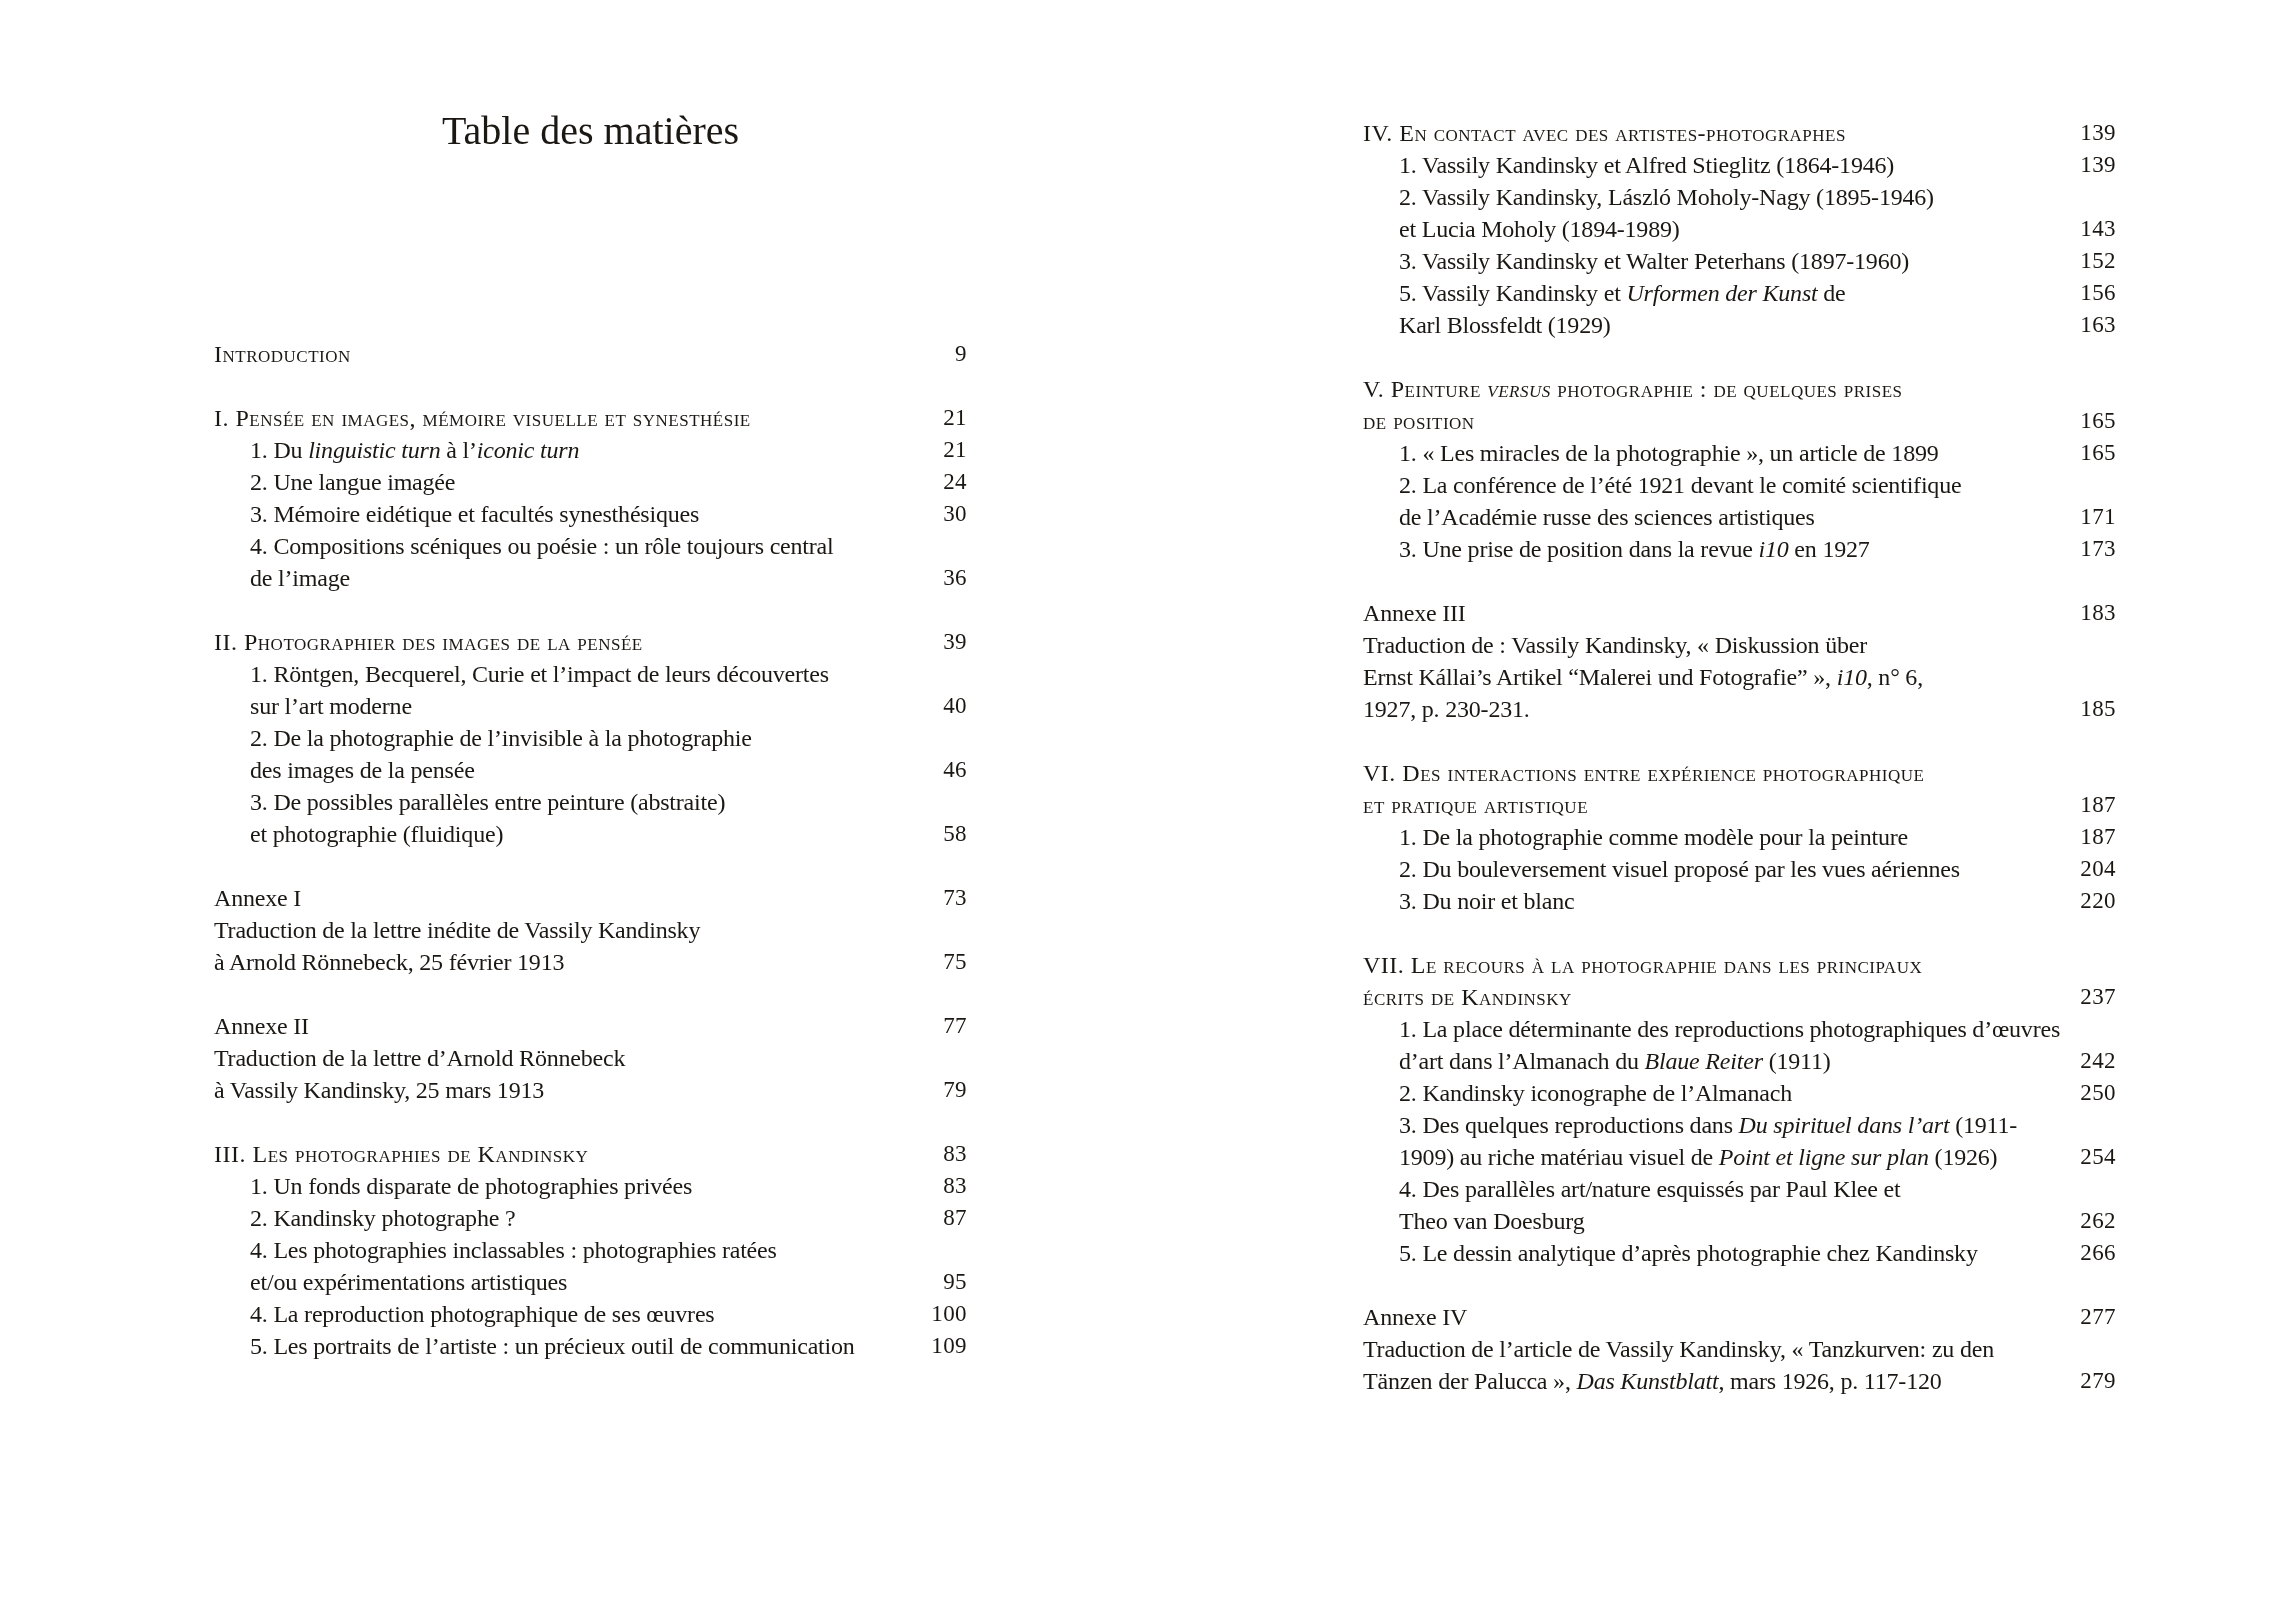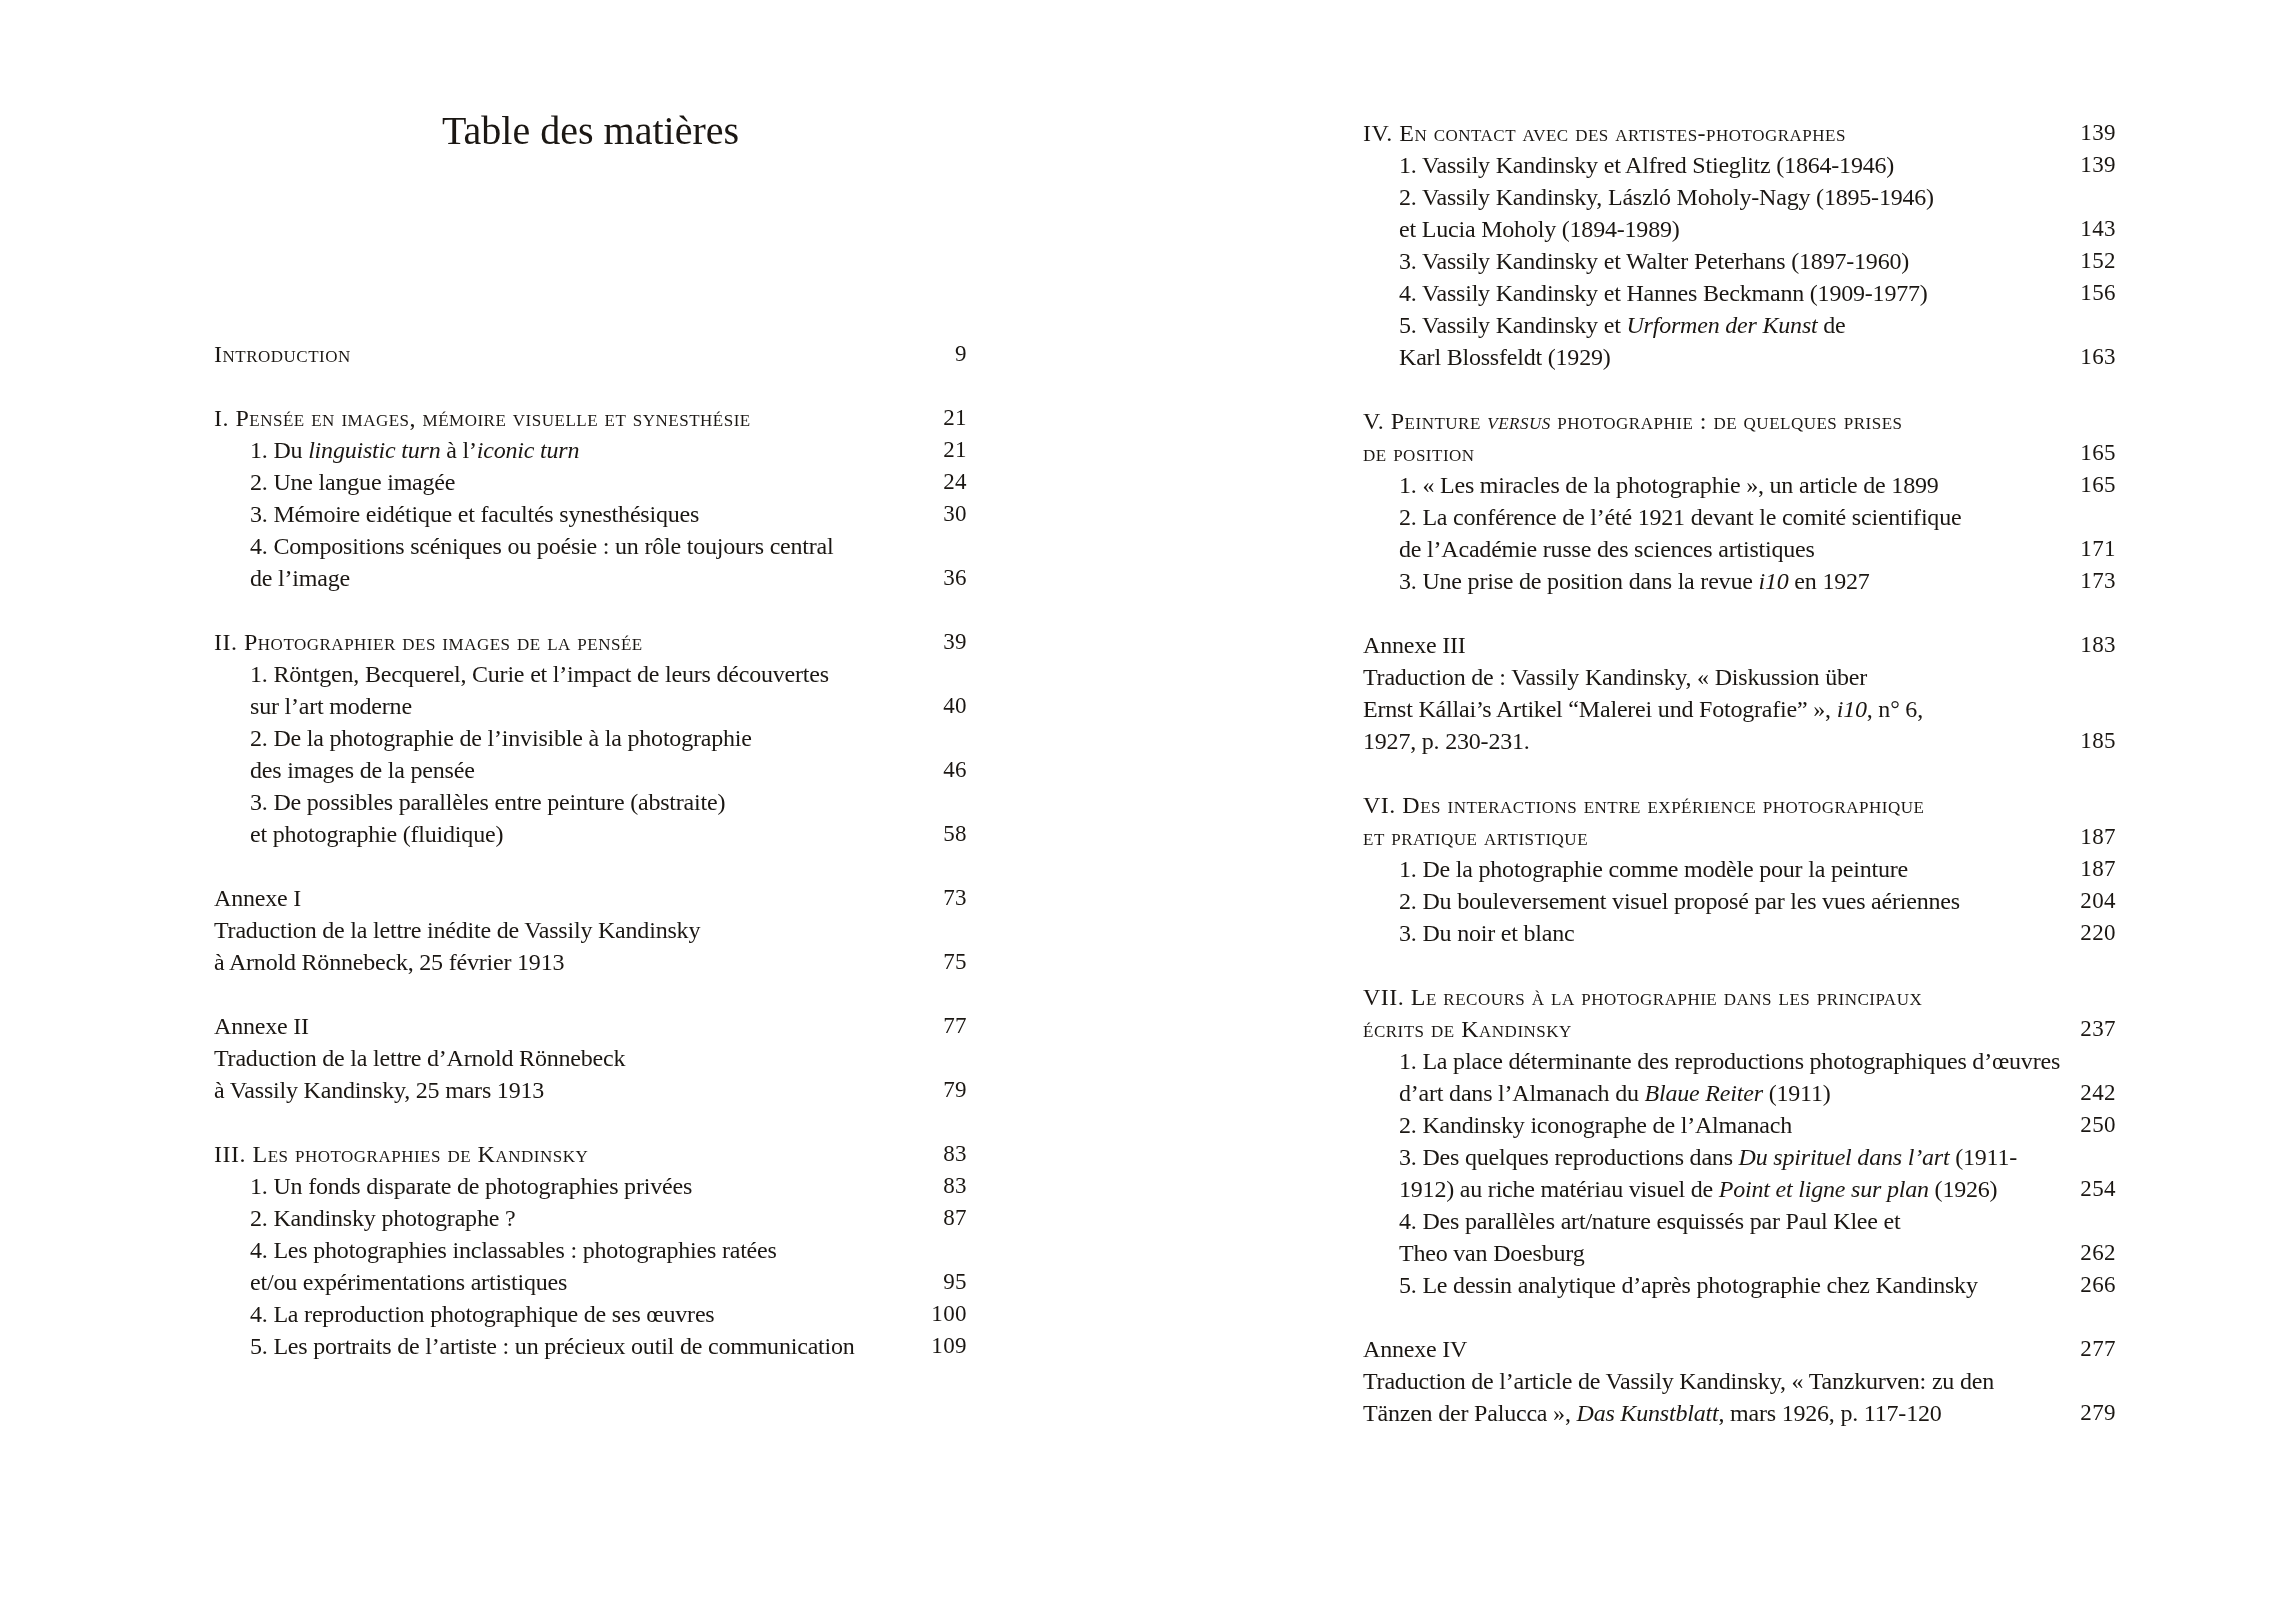--- a/index.html
+++ b/index.html
@@ -106,21 +106,21 @@
       </div>
     </div>
 
   <div class="col" id="col-right">
       <div class="block">
         <div class="line"><span class="txt"><span class="sc">IV. En contact avec des artistes-photographes</span></span><span class="num">139</span></div>
         <div class="line indent"><span class="txt"><span>1. Vassily Kandinsky et Alfred Stieglitz (1864-1946)</span></span><span class="num">139</span></div>
         <div class="line indent"><span class="txt"><span>2. Vassily Kandinsky, László Moholy-Nagy (1895-1946)</span></span></div>
         <div class="line indent"><span class="txt"><span>et Lucia Moholy (1894-1989)</span></span><span class="num">143</span></div>
         <div class="line indent"><span class="txt"><span>3. Vassily Kandinsky et Walter Peterhans (1897-1960)</span></span><span class="num">152</span></div>
-        <div class="line indent"><span class="txt"><span>4. Vassily Kandinsky et Hannes Beckmann (1909-1977)</span></span><span class="num">156</span></div>
+        <div class="line indent"><span class="num">156</span></div>
         <div class="line indent"><span class="txt"><span>5. Vassily Kandinsky et </span><span class="it">Urformen der Kunst</span><span> de</span></span></div>
         <div class="line indent"><span class="txt"><span>Karl Blossfeldt (1929)</span></span><span class="num">163</span></div>
       </div>
       <div class="block">
         <div class="line"><span class="txt"><span class="sc">V. Peinture </span><span class="sc it">versus</span><span class="sc"> photographie : de quelques prises</span></span></div>
         <div class="line"><span class="txt"><span class="sc">de position</span></span><span class="num">165</span></div>
         <div class="line indent"><span class="txt"><span>1. « Les miracles de la photographie », un article de 1899</span></span><span class="num">165</span></div>
         <div class="line indent"><span class="txt"><span>2. La conférence de l’été 1921 devant le comité scientifique</span></span></div>
         <div class="line indent"><span class="txt"><span>de l’Académie russe des sciences artistiques</span></span><span class="num">171</span></div>
         <div class="line indent"><span class="txt"><span>3. Une prise de position dans la revue </span><span class="it">i10</span><span> en 1927</span></span><span class="num">173</span></div>
@@ -138,21 +138,21 @@
         <div class="line indent"><span class="txt"><span>2. Du bouleversement visuel proposé par les vues aériennes</span></span><span class="num">204</span></div>
         <div class="line indent"><span class="txt"><span>3. Du noir et blanc</span></span><span class="num">220</span></div>
       </div>
       <div class="block">
         <div class="line"><span class="txt"><span class="sc">VII. Le recours à la photographie dans les principaux</span></span></div>
         <div class="line"><span class="txt"><span class="sc">écrits de Kandinsky</span></span><span class="num">237</span></div>
         <div class="line indent"><span class="txt"><span>1. La place déterminante des reproductions photographiques d’œuvres</span></span></div>
         <div class="line indent"><span class="txt"><span>d’art dans l’Almanach du </span><span class="it">Blaue Reiter</span><span> (1911)</span></span><span class="num">242</span></div>
         <div class="line indent"><span class="txt"><span>2. Kandinsky iconographe de l’Almanach</span></span><span class="num">250</span></div>
         <div class="line indent"><span class="txt"><span>3. Des quelques reproductions dans </span><span class="it">Du spirituel dans l’art</span><span> (1911-</span></span></div>
-        <div class="line indent"><span class="txt"><span>1912) au riche matériau visuel de </span><span class="it">Point et ligne sur plan</span><span> (1926)</span></span><span class="num">254</span></div>
+        <div class="line indent"><span class="txt"><span>1909) au riche matériau visuel de </span><span class="it">Point et ligne sur plan</span><span> (1926)</span></span><span class="num">254</span></div>
         <div class="line indent"><span class="txt"><span>4. Des parallèles art/nature esquissés par Paul Klee et</span></span></div>
         <div class="line indent"><span class="txt"><span>Theo van Doesburg</span></span><span class="num">262</span></div>
         <div class="line indent"><span class="txt"><span>5. Le dessin analytique d’après photographie chez Kandinsky</span></span><span class="num">266</span></div>
       </div>
       <div class="block">
         <div class="line"><span class="txt"><span class="b">Annexe IV</span></span><span class="num">277</span></div>
         <div class="line"><span class="txt"><span>Traduction de l’article de Vassily Kandinsky, « Tanzkurven: zu den</span></span></div>
         <div class="line"><span class="txt"><span>Tänzen der Palucca », </span><span class="it">Das Kunstblatt</span><span>, mars 1926, p. 117-120</span></span><span class="num">279</span></div>
       </div>
     </div>

